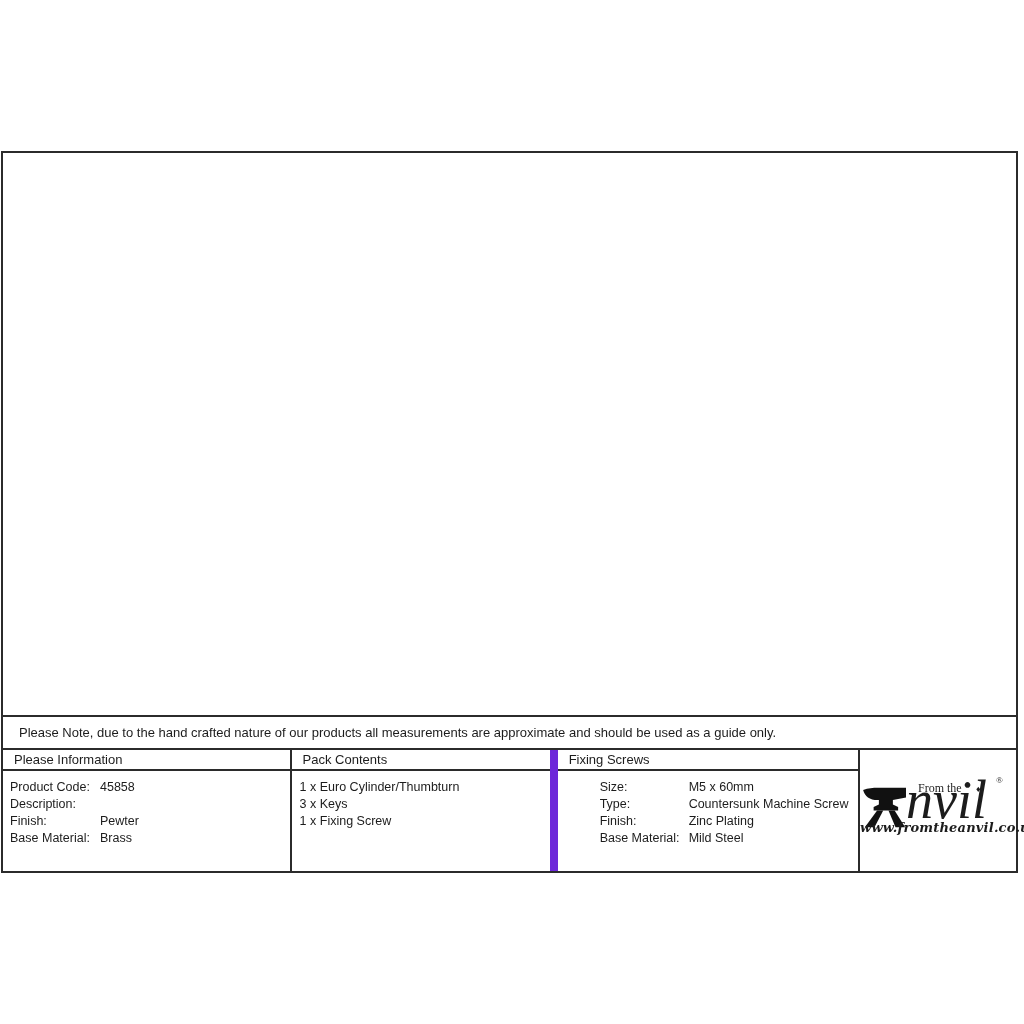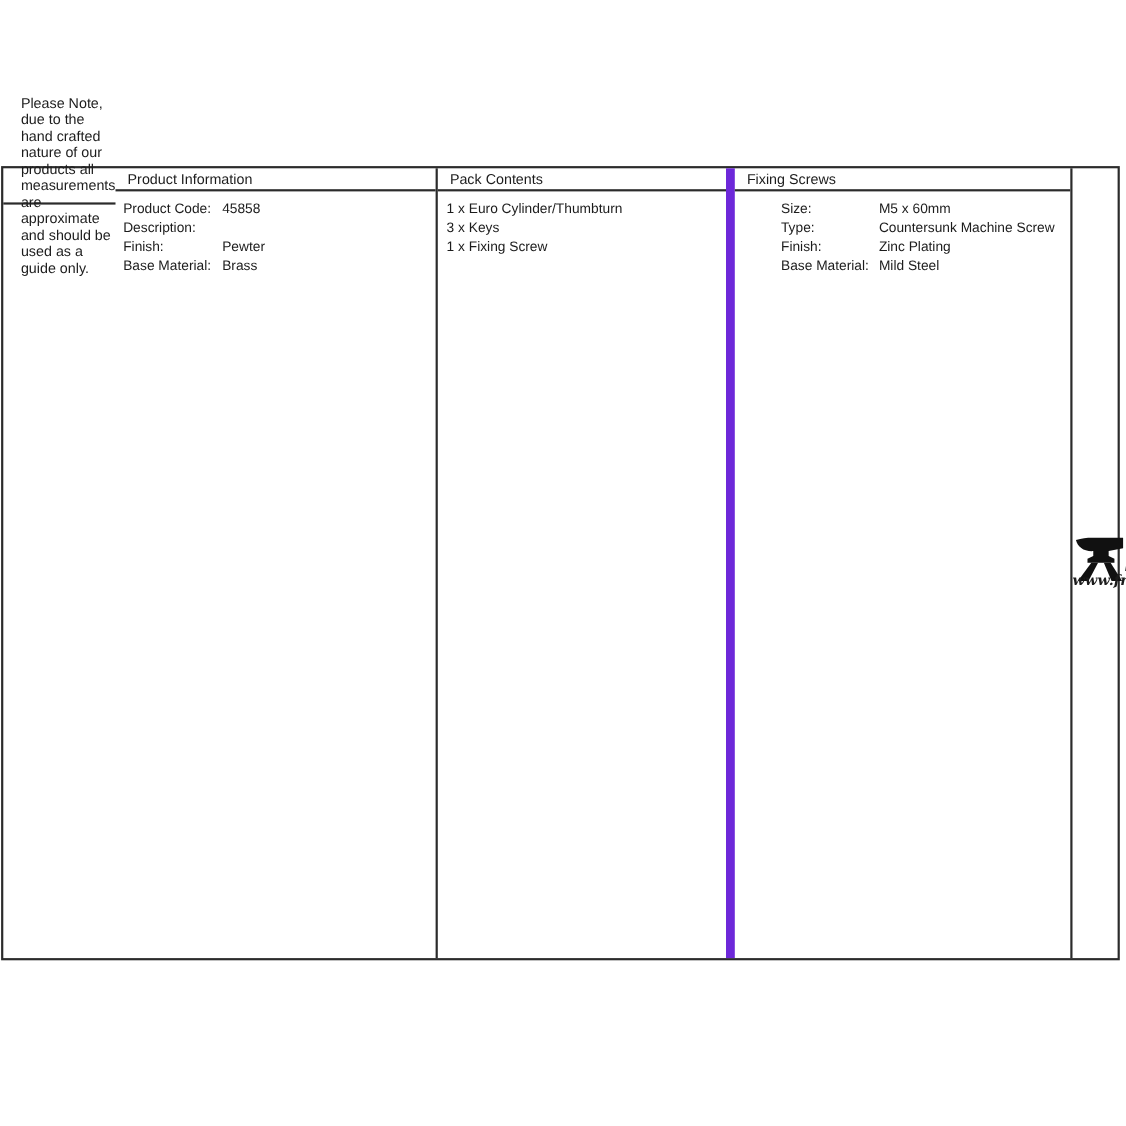--- a/index.html
+++ b/index.html
@@ -3,21 +3,21 @@
 <meta charset="utf-8">
 <style>
   html,body{margin:0;padding:0;}
   body{
     width:1024px;height:1024px;position:relative;background:#ffffff;
     font-family:"Liberation Sans",sans-serif;color:#1c1c1c;overflow:hidden;
   }
   .frame{
     position:absolute;left:1px;top:151px;width:1017px;height:722px;
     border:2px solid #2b2b2b;box-sizing:border-box;background:#fff;
-    display:flex;flex-direction:row;
+    display:flex;flex-direction:column;
   }
   .drawing-area{height:562px;border-bottom:2px solid #2b2b2b;position:relative;}
   .note-bar{height:31px;border-bottom:2px solid #2b2b2b;display:flex;align-items:center;padding-left:16px;box-sizing:content-box;}
   .note-bar span{font-size:13px;}
   .spec-table{flex:1;display:flex;}
   .col{box-sizing:border-box;}
   .col-1{width:291px;}
   .col-2{width:264px;border-left:2px solid #2b2b2b;}
   .col-3{width:313px;border-left:8px solid #6d28d9;}
   .col-4{flex:1;border-left:2px solid #2b2b2b;display:flex;align-items:center;justify-content:center;}
@@ -132,21 +132,21 @@
 <div class="frame">
   <div class="drawing-area"></div>
 
   <div class="note-bar">
     <span>Please Note, due to the hand crafted nature of our products all measurements are approximate and should be used as a guide only.</span>
   </div>
 
   <div class="spec-table">
 
     <div class="col col-1">
-      <div class="col-header">Product Information</div>
+      <div class="col-header">Please Information</div>
       <div class="col-body">
         <div class="kv">
           <span class="k">Product Code:</span>
           <span class="v">45858</span>
         </div>
         <div class="kv">
           <span class="k">Description:</span>
         </div>
         <div class="kv">
           <span class="k">Finish:</span>

